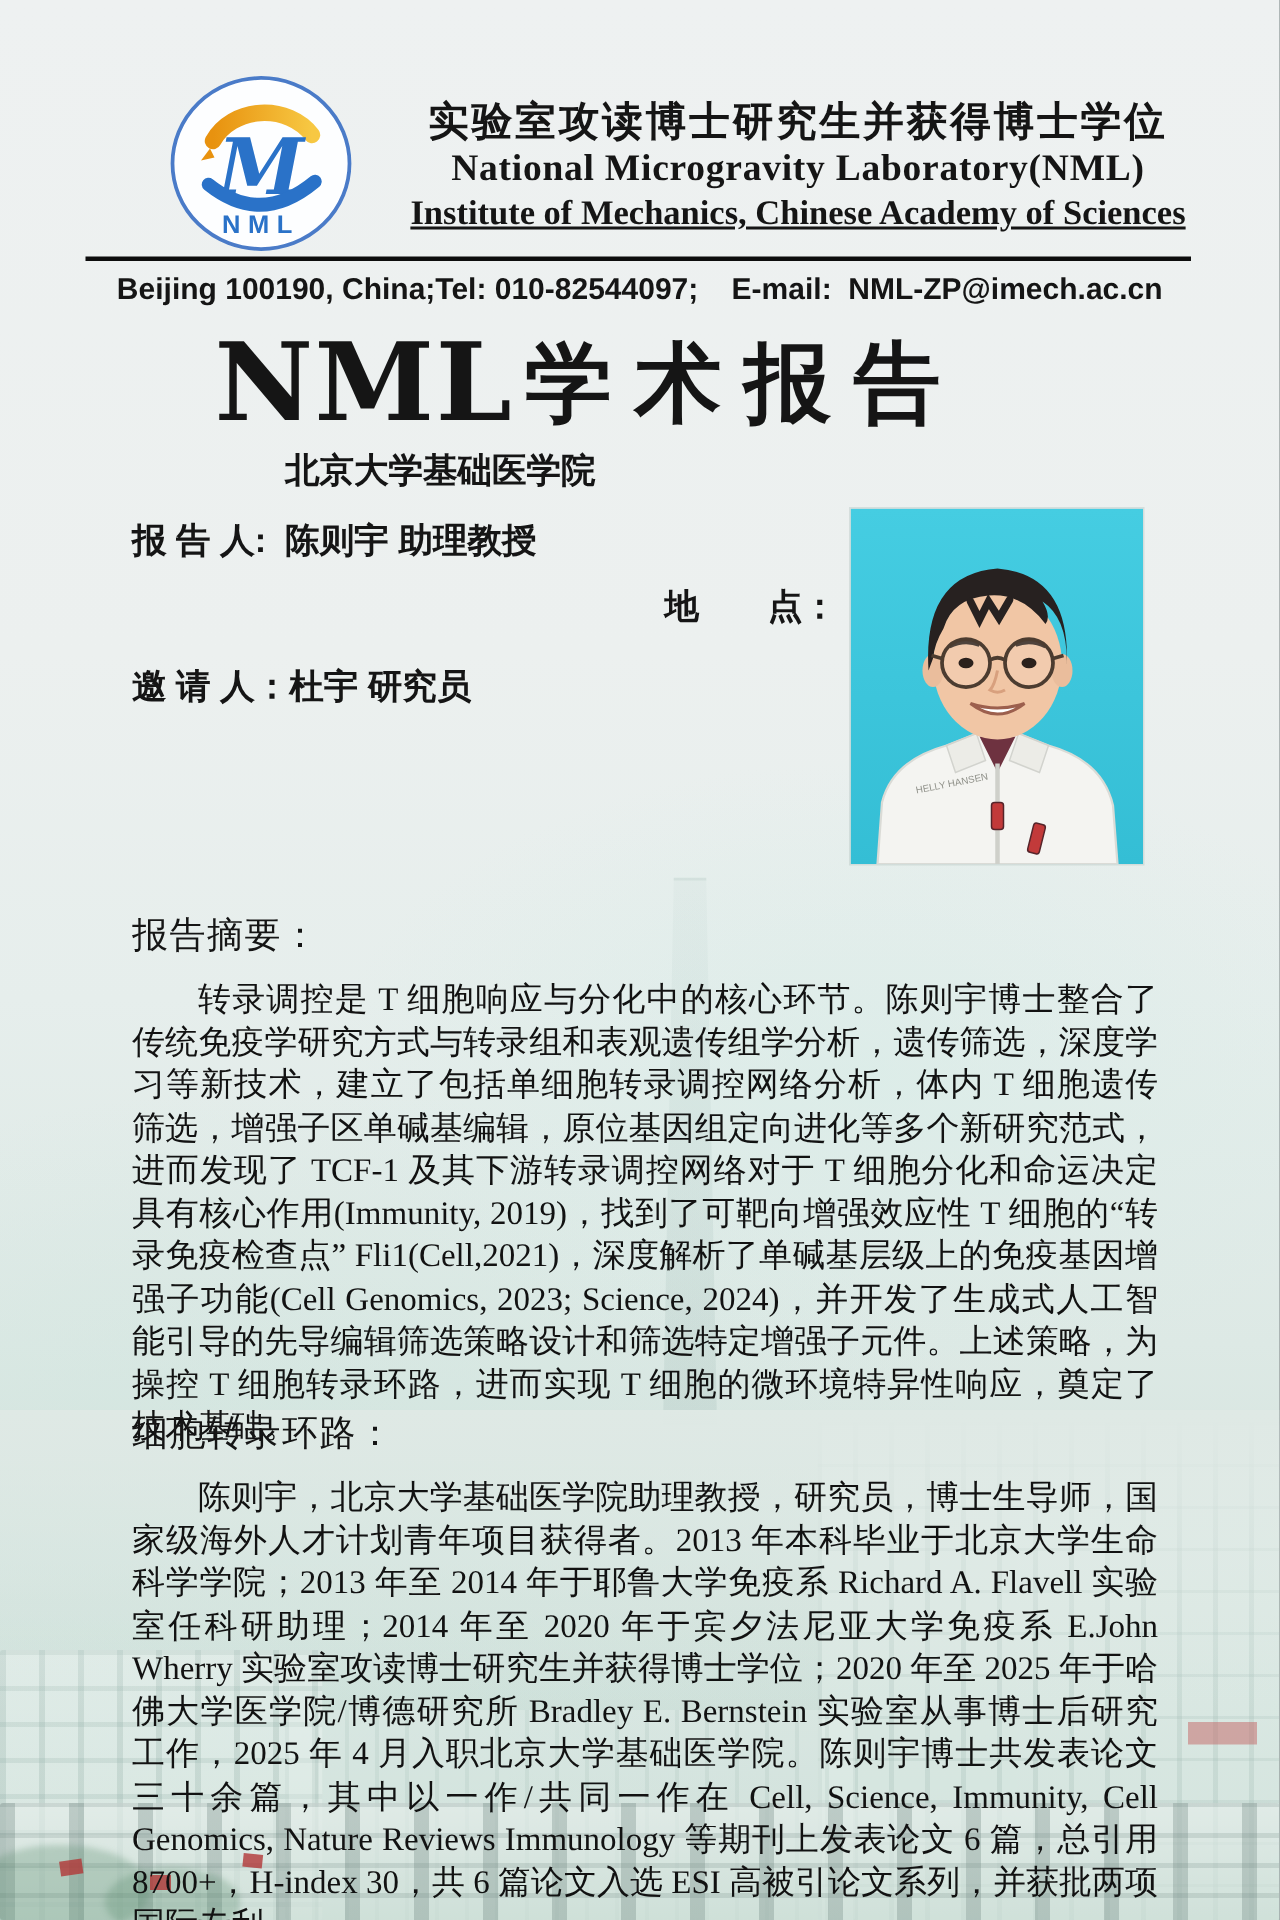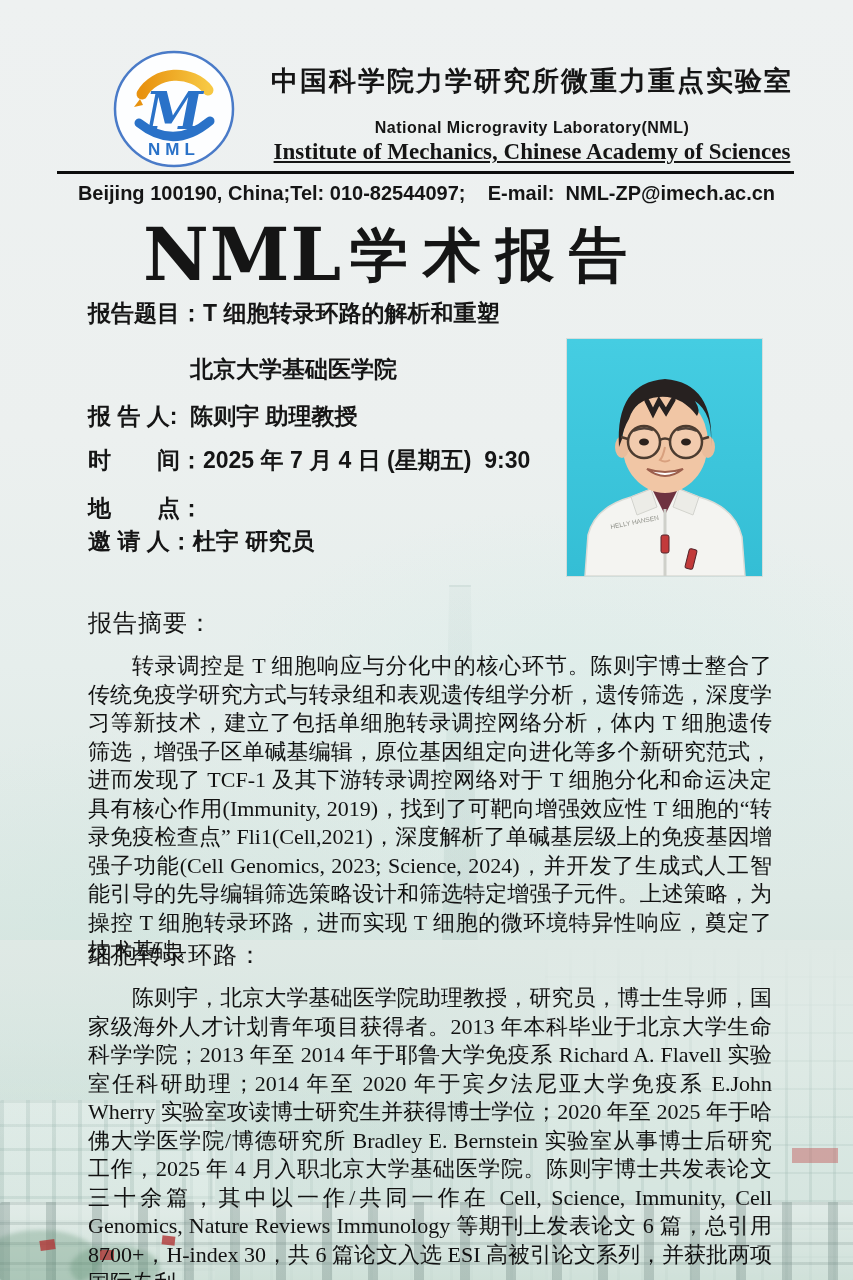--- a/index.html
+++ b/index.html
@@ -45,37 +45,37 @@
   .flag{position:absolute;background:#b23737;opacity:.8;}
   .flag1{left:40px;top:300px;width:15px;height:10px;transform:rotate(-8deg);}
   .flag2{left:100px;top:310px;width:14px;height:10px;}
   .flag3{left:162px;top:296px;width:13px;height:9px;transform:rotate(6deg);}
   .flag-right{left:792px;top:208px;width:46px;height:15px;background:#c46464;opacity:.5;}
 
   
   .logo{position:absolute;left:112px;top:49px;width:124px;height:120px;}
   .header-text{position:absolute;left:238px;top:63px;width:588px;text-align:center;}
   .h-cn{font-size:27px;font-weight:700;letter-spacing:2px;white-space:nowrap;}
-  .h-en1{font-family:Liberation Sans, sans-serif;font-size:16px;font-weight:700;margin-top:20px;letter-spacing:.5px;white-space:nowrap;}
+  .h-en1{font-family:Liberation Serif, serif;font-size:25px;font-weight:700;margin-top:0;letter-spacing:.5px;white-space:nowrap;}
   .h-en2{font-family:"Liberation Serif",serif;font-size:23px;font-weight:700;margin-top:2px;white-space:nowrap;text-decoration:underline;}
   .rule{position:absolute;left:57px;top:171px;width:737px;height:3px;background:#0d0d0d;}
   .contact{position:absolute;left:0;top:182px;width:853px;text-align:center;font-size:20px;font-weight:700;white-space:pre;}
 
   
   .banner{position:absolute;left:0;top:212px;width:785px;text-align:center;white-space:nowrap;}
   .banner-latin{font-family:"DejaVu Serif","Liberation Serif",serif;font-size:72px;font-weight:700;letter-spacing:1px;}
   .banner-cn{font-family:"DejaVu Serif","Liberation Serif",serif;font-size:58px;font-weight:700;letter-spacing:15px;margin-left:8px;position:relative;top:-5px;}
 
   
   .details{position:absolute;left:88px;top:300px;width:470px;font-size:23px;font-weight:700;line-height:27px;}
   .drow{display:flex;}
   .drow .dlabel{white-space:pre;}
   .drow .dvalue{white-space:pre;}
   .mb1{margin-bottom:29px;} .mb2{margin-bottom:17px;} .mb3{margin-bottom:20px;}
-  .mb4{margin-bottom:21px;} .mb5{margin-bottom:6px;}
+  .mb4{margin-bottom:21px;} .mb5{margin-bottom:26px;justify-content:flex-end;}
   .indent{margin-left:102px;}
 
   
   .photo{position:absolute;left:567px;top:339px;width:195px;height:237px;overflow:hidden;box-shadow:0 0 0 1px rgba(180,195,192,.4);}
   .photo svg{display:block;}
 
   
   .section-abstract{position:absolute;left:88px;top:607px;width:684px;}
   .section-bio{position:absolute;left:88px;top:939px;width:684px;}
   .sec-heading{font-size:24px;font-weight:400;letter-spacing:1px;}
@@ -113,47 +113,39 @@
       <ellipse cx="62" cy="60" rx="59" ry="57" fill="#fdfeff" stroke="#4a7bc8" stroke-width="2.5"></ellipse>
       <path d="M 30 45 A 38 33 0 0 1 96 41" stroke="url(#og)" stroke-width="11" fill="none" stroke-linecap="round"></path>
       <path d="M 28 50 L 22 58 L 31 56 Z" fill="#e8920f"></path>
       <text x="62" y="80" text-anchor="middle" font-family="'DejaVu Serif',serif" font-style="italic" font-weight="bold" font-size="52" fill="#2a72c8">M</text>
       <path d="M 27 74 Q 62 102 98 72" stroke="#2a72c8" stroke-width="9" fill="none" stroke-linecap="round"></path>
       <text x="62" y="106" text-anchor="middle" font-family="'Liberation Sans',sans-serif" font-weight="bold" font-size="17" letter-spacing="5" fill="#2a72c8">NML</text>
     </svg>
   </div>
 
   <div class="header-text">
-    <div class="h-cn">中国科学院力学研究所微重力重点实验室</div>
+    <div class="h-cn">实验室攻读博士研究生并获得博士学位</div>
     <div class="h-en1">National Microgravity Laboratory(NML)</div>
     <div class="h-en2">Institute of Mechanics, Chinese Academy of Sciences</div>
   </div>
 
   <div class="rule"></div>
   <div class="contact">Beijing 100190, China;Tel: 010-82544097;    E-mail:  NML-ZP@imech.ac.cn</div>
 
   <div class="banner">
     <span class="banner-latin">NML</span><span class="banner-cn">学术报告</span>
   </div>
 
   <div class="details">
-    <div class="drow mb1">
-      <span class="dlabel">报告题目：</span>
-      <span class="dvalue">T 细胞转录环路的解析和重塑</span>
-    </div>
     <div class="drow mb3">
       <span class="dvalue indent">北京大学基础医学院</span>
     </div>
     <div class="drow mb2">
       <span class="dlabel">报 告 人:  </span>
       <span class="dvalue">陈则宇 助理教授</span>
-    </div>
-    <div class="drow mb4">
-      <span class="dlabel">时　　间：</span>
-      <span class="dvalue">2025 年 7 月 4 日 (星期五)  9:30</span>
     </div>
     <div class="drow mb5">
       <span class="dlabel">地　　点：</span>
     </div>
     <div class="drow">
       <span class="dlabel">邀 请 人：</span>
       <span class="dvalue">杜宇 研究员</span>
     </div>
   </div>
 

